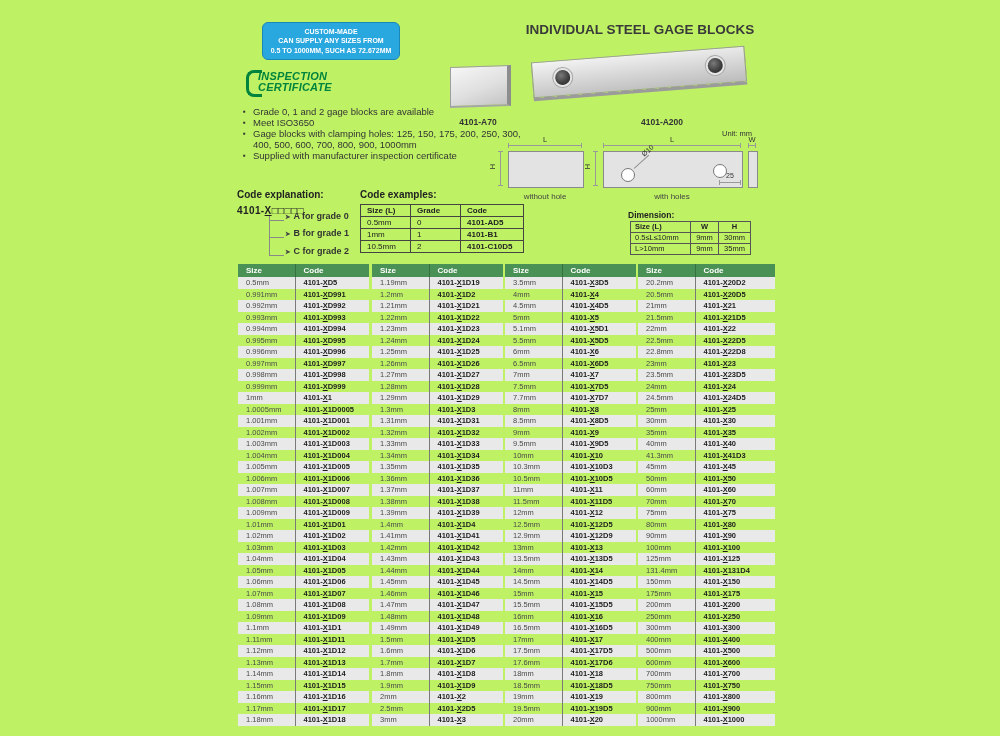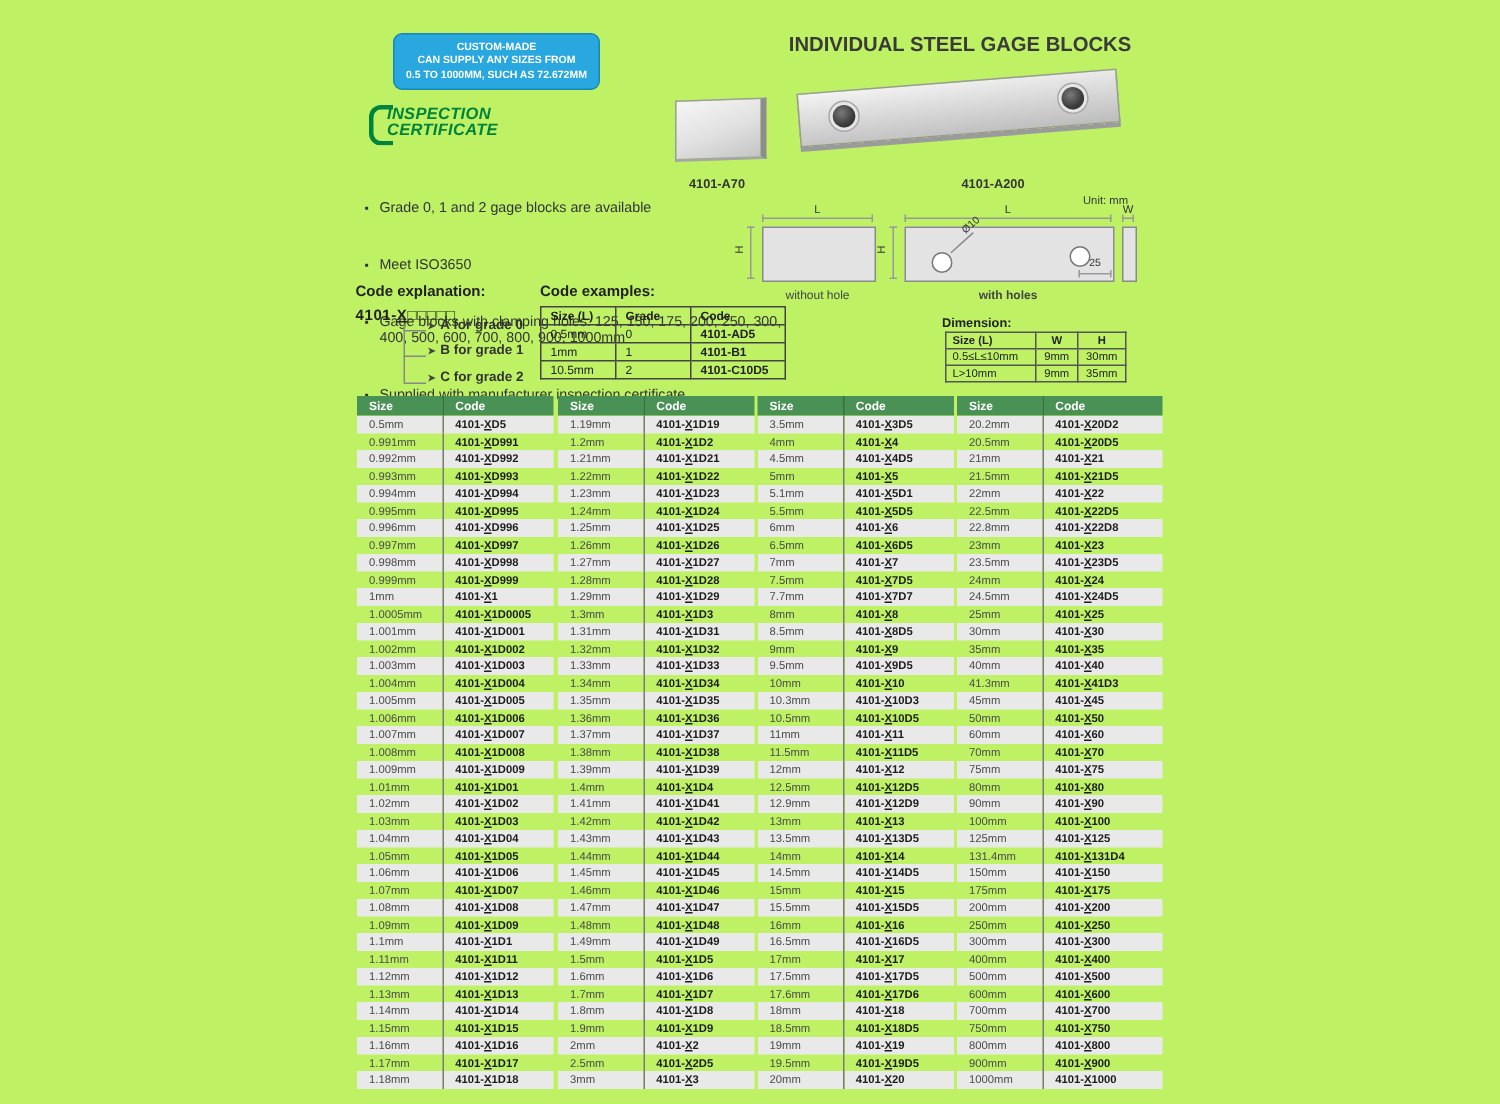--- a/index.html
+++ b/index.html
@@ -32,21 +32,21 @@
   .label-a200{left:608px;top:117px;width:108px;}
 
   
   .cert-bracket{left:246px;top:70px;width:13px;height:21px;border:3px solid #00843d;border-right:none;
                 border-radius:8px 0 0 8px;}
   .cert-text{left:258px;top:71px;font-size:11px;line-height:11px;font-weight:bold;font-style:italic;
              color:#00843d;letter-spacing:.2px;}
 
   
   .features{left:242px;top:106px;width:296px;font-size:9.5px;line-height:11px;color:#333;}
-  .feature{position:relative;padding-left:11px;margin-top:27px;}
+  .feature{position:relative;padding-left:11px;}
   .feature::before{content:"▪";position:absolute;left:1px;top:0;font-size:8px;color:#333;}
 
   
   .sec-heading{font-size:10px;font-weight:bold;color:#222;}
   .h-code-expl{left:237px;top:189px;}
   .h-code-ex{left:360px;top:189px;}
   .base-code{left:237px;top:205px;font-size:10px;font-weight:bold;color:#222;letter-spacing:.4px;}
   .tree-vline{left:269px;top:216px;width:1px;height:39px;background:#888;}
   .grade-row{left:269px;display:flex;align-items:flex-end;height:10px;font-size:9px;font-weight:bold;color:#333;}
   .grade-row .hline{display:inline-block;width:15px;height:1px;background:#888;margin-right:1px;}
@@ -85,21 +85,21 @@
   .lab-h2{left:585px;top:162px;transform:rotate(-90deg);}
   .dhole{position:absolute;width:12px;height:12px;border:1px solid #777;border-radius:50%;background:#fff;}
   .dhole-left{left:17px;top:16px;}
   .dhole-right{left:109px;top:12px;}
   .leader{left:634px;top:168px;width:20px;height:1px;background:#888;transform:rotate(-42deg);transform-origin:left center;}
   .lab-dia{left:641px;top:147px;font-size:7px;color:#333;transform:rotate(-42deg);}
   .dim-25{left:719px;top:182px;width:22px;}
   .lab-25{left:719px;top:172px;width:22px;font-size:7px;color:#333;text-align:center;}
   .diag-label{font-size:8px;color:#444;text-align:center;}
   .lab-nohole{left:498px;top:192px;width:94px;}
-  .lab-holes{left:603px;top:192px;width:138px;font-weight:bold;}
+  .lab-holes{left:603px;top:192px;width:138px;}
 
   
   .h-dimension{left:628px;top:210px;font-size:8.5px;font-weight:bold;color:#222;}
   .dimension-table{left:630px;top:221px;border-collapse:collapse;table-layout:fixed;width:120px;}
   .dimension-table th,.dimension-table td{border:1px solid #555;font-size:7.5px;height:8px;line-height:8px;
         padding:1px 0 1px 4px;text-align:left;color:#222;font-weight:normal;}
   .dimension-table th{font-weight:bold;text-align:center;padding-left:0;}
   .dimension-table th:first-child{text-align:left;padding-left:4px;}
   .dimension-table td:nth-child(2),.dimension-table td:nth-child(3){text-align:center;padding-left:0;}
 

